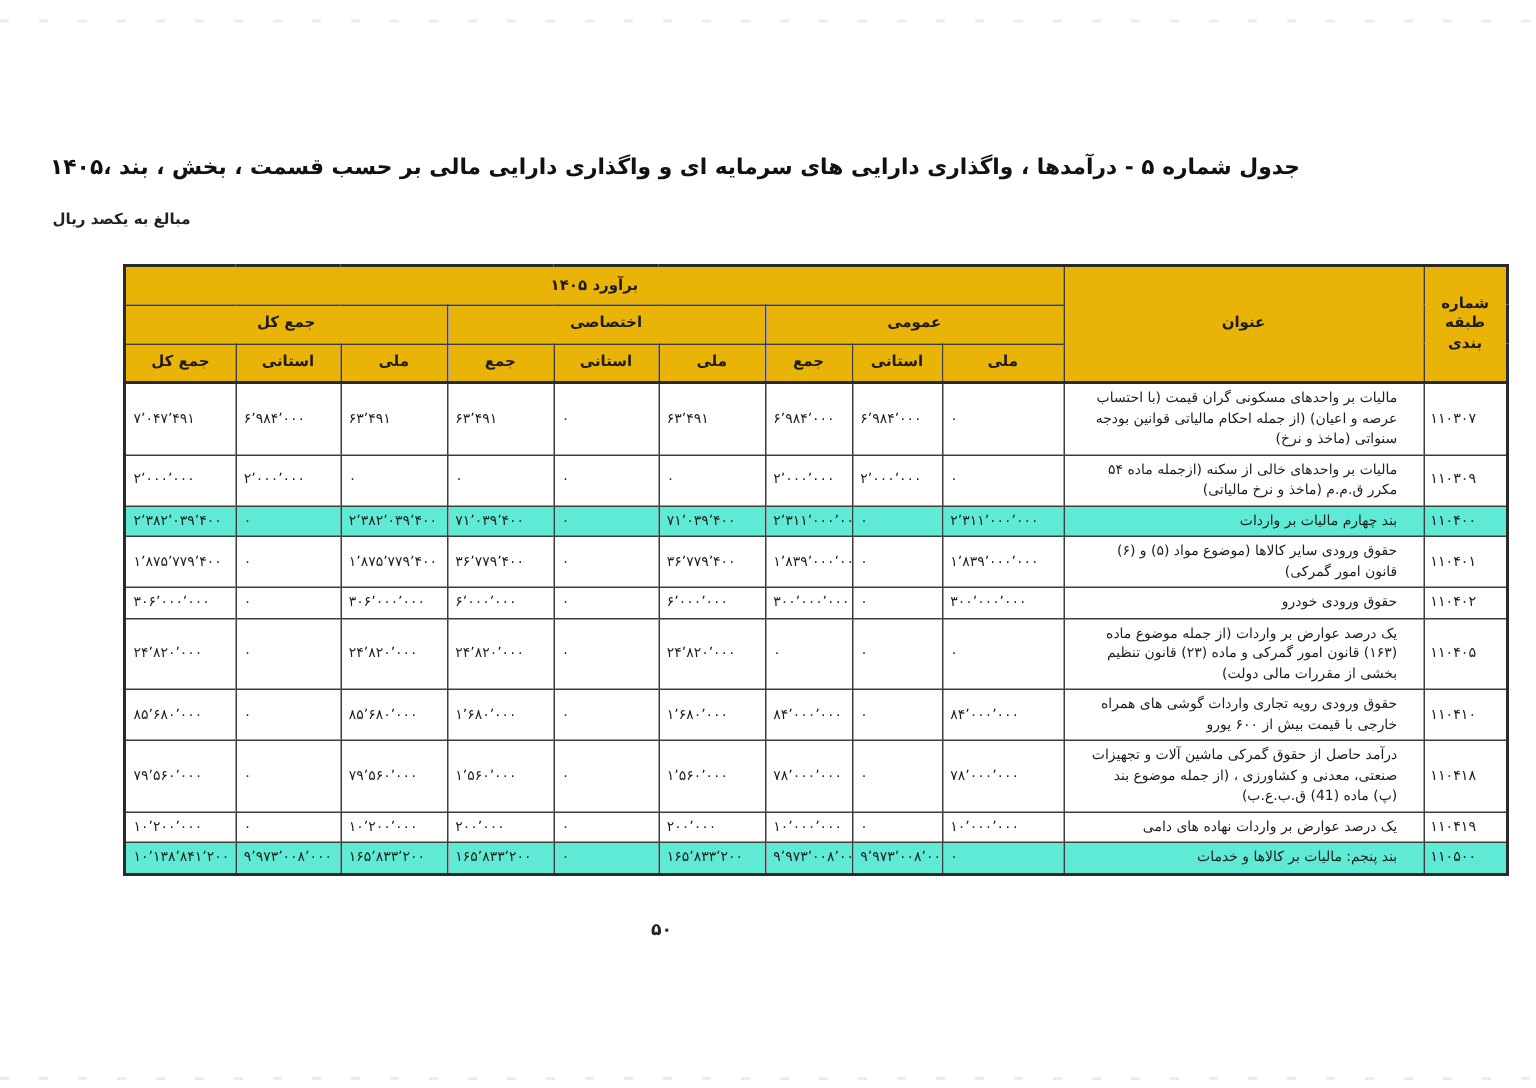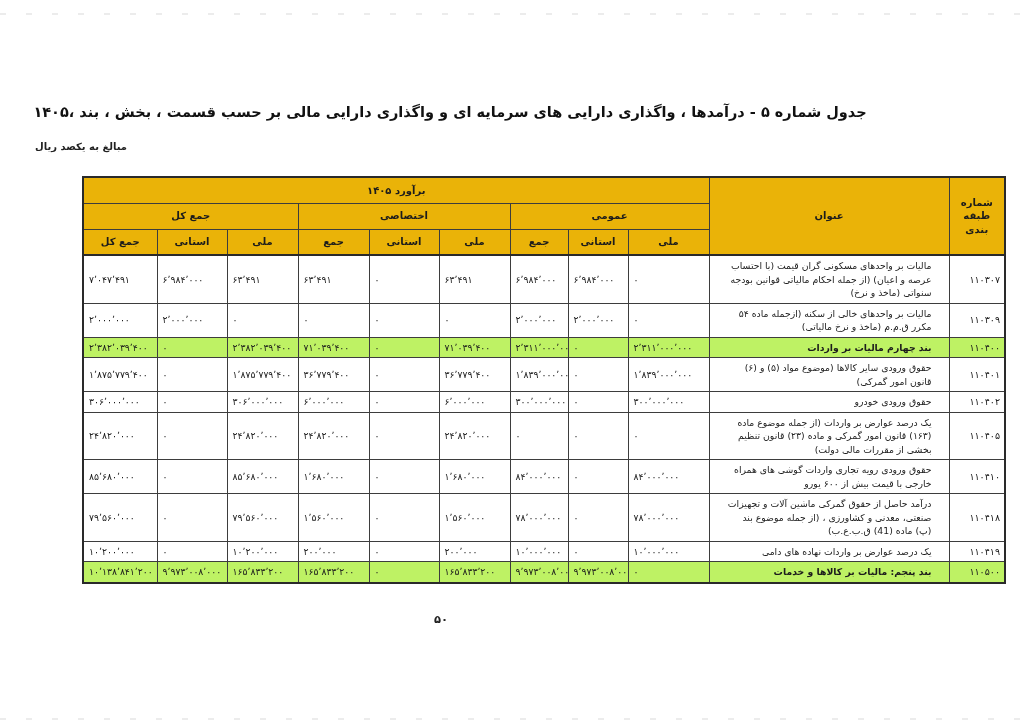--- a/index.html
+++ b/index.html
@@ -51,26 +51,26 @@
   .budget-table thead tr th { height:26px; }
   .budget-table thead { border-bottom:2px solid #2a2a2a; }
   .budget-table tbody tr { border-top:1.5px solid #4a4a4a; }
 
   col.c-code  { width:56px; }
   col.c-title { width:240px; }
   col.c-n1 { width:81px; } col.c-n2 { width:60px; } col.c-n3 { width:58px; }
   col.c-n4 { width:71px; } col.c-n5 { width:70px; } col.c-n6 { width:71px; }
   col.c-n7 { width:71px; } col.c-n8 { width:70px; } col.c-n9 { width:74px; }
 
-  td.code { text-align:right; font-size:9.5px; letter-spacing:0.5px; }
+  td.code { text-align:left; font-size:9.5px; letter-spacing:0.5px; }
   td.ttl  { text-align:right; font-size:9.3px; padding:3px 17px; }
   td.num  { text-align:left; direction:ltr; font-size:9.3px; padding-left:5px; white-space:nowrap; }
 
-  tr.section td { background:#bef264; }
-  tr.section td.ttl { font-weight:bold; }
+  tr.section td { background:#5eead4; }
+  tr.section td.ttl { font-weight:normal; }
 
   .page-number {
     position:absolute; top:612px; left:0; width:882px;
     text-align:center; font-size:11.5px; font-weight:bold; color:#222;
   }
 </style>
 </head>
 <body>
 
 <div class="scan-artifact scan-top"></div>

